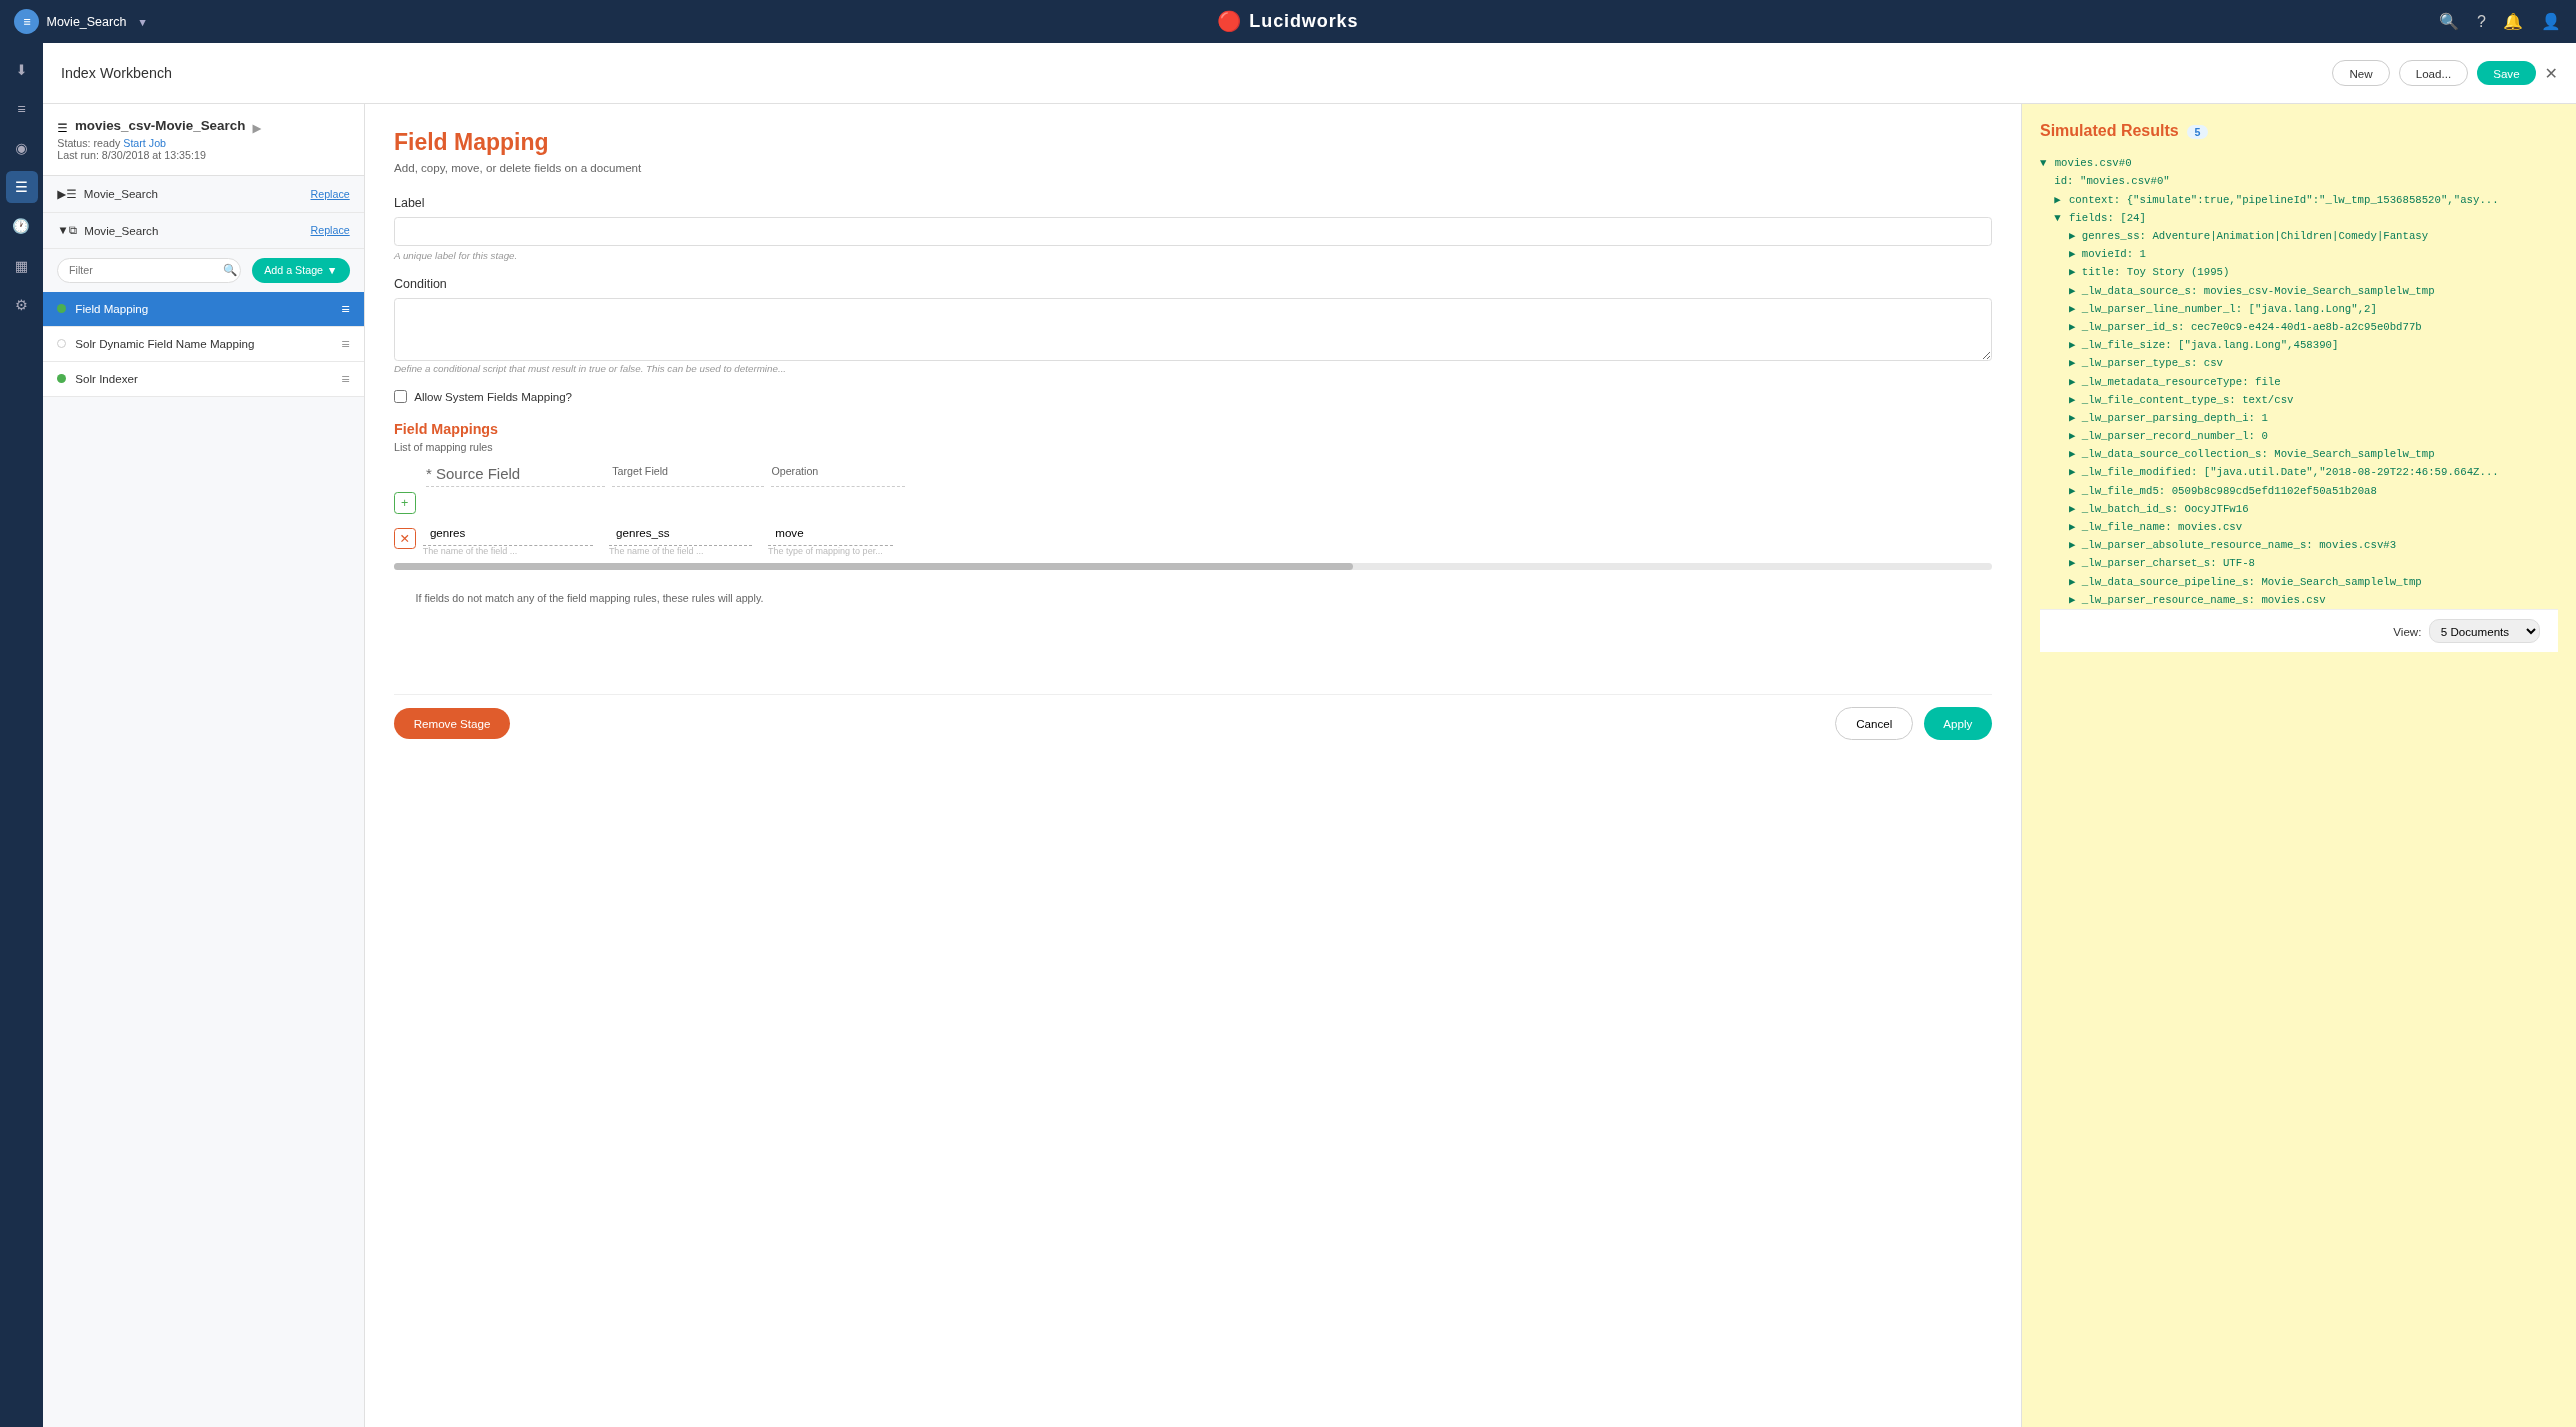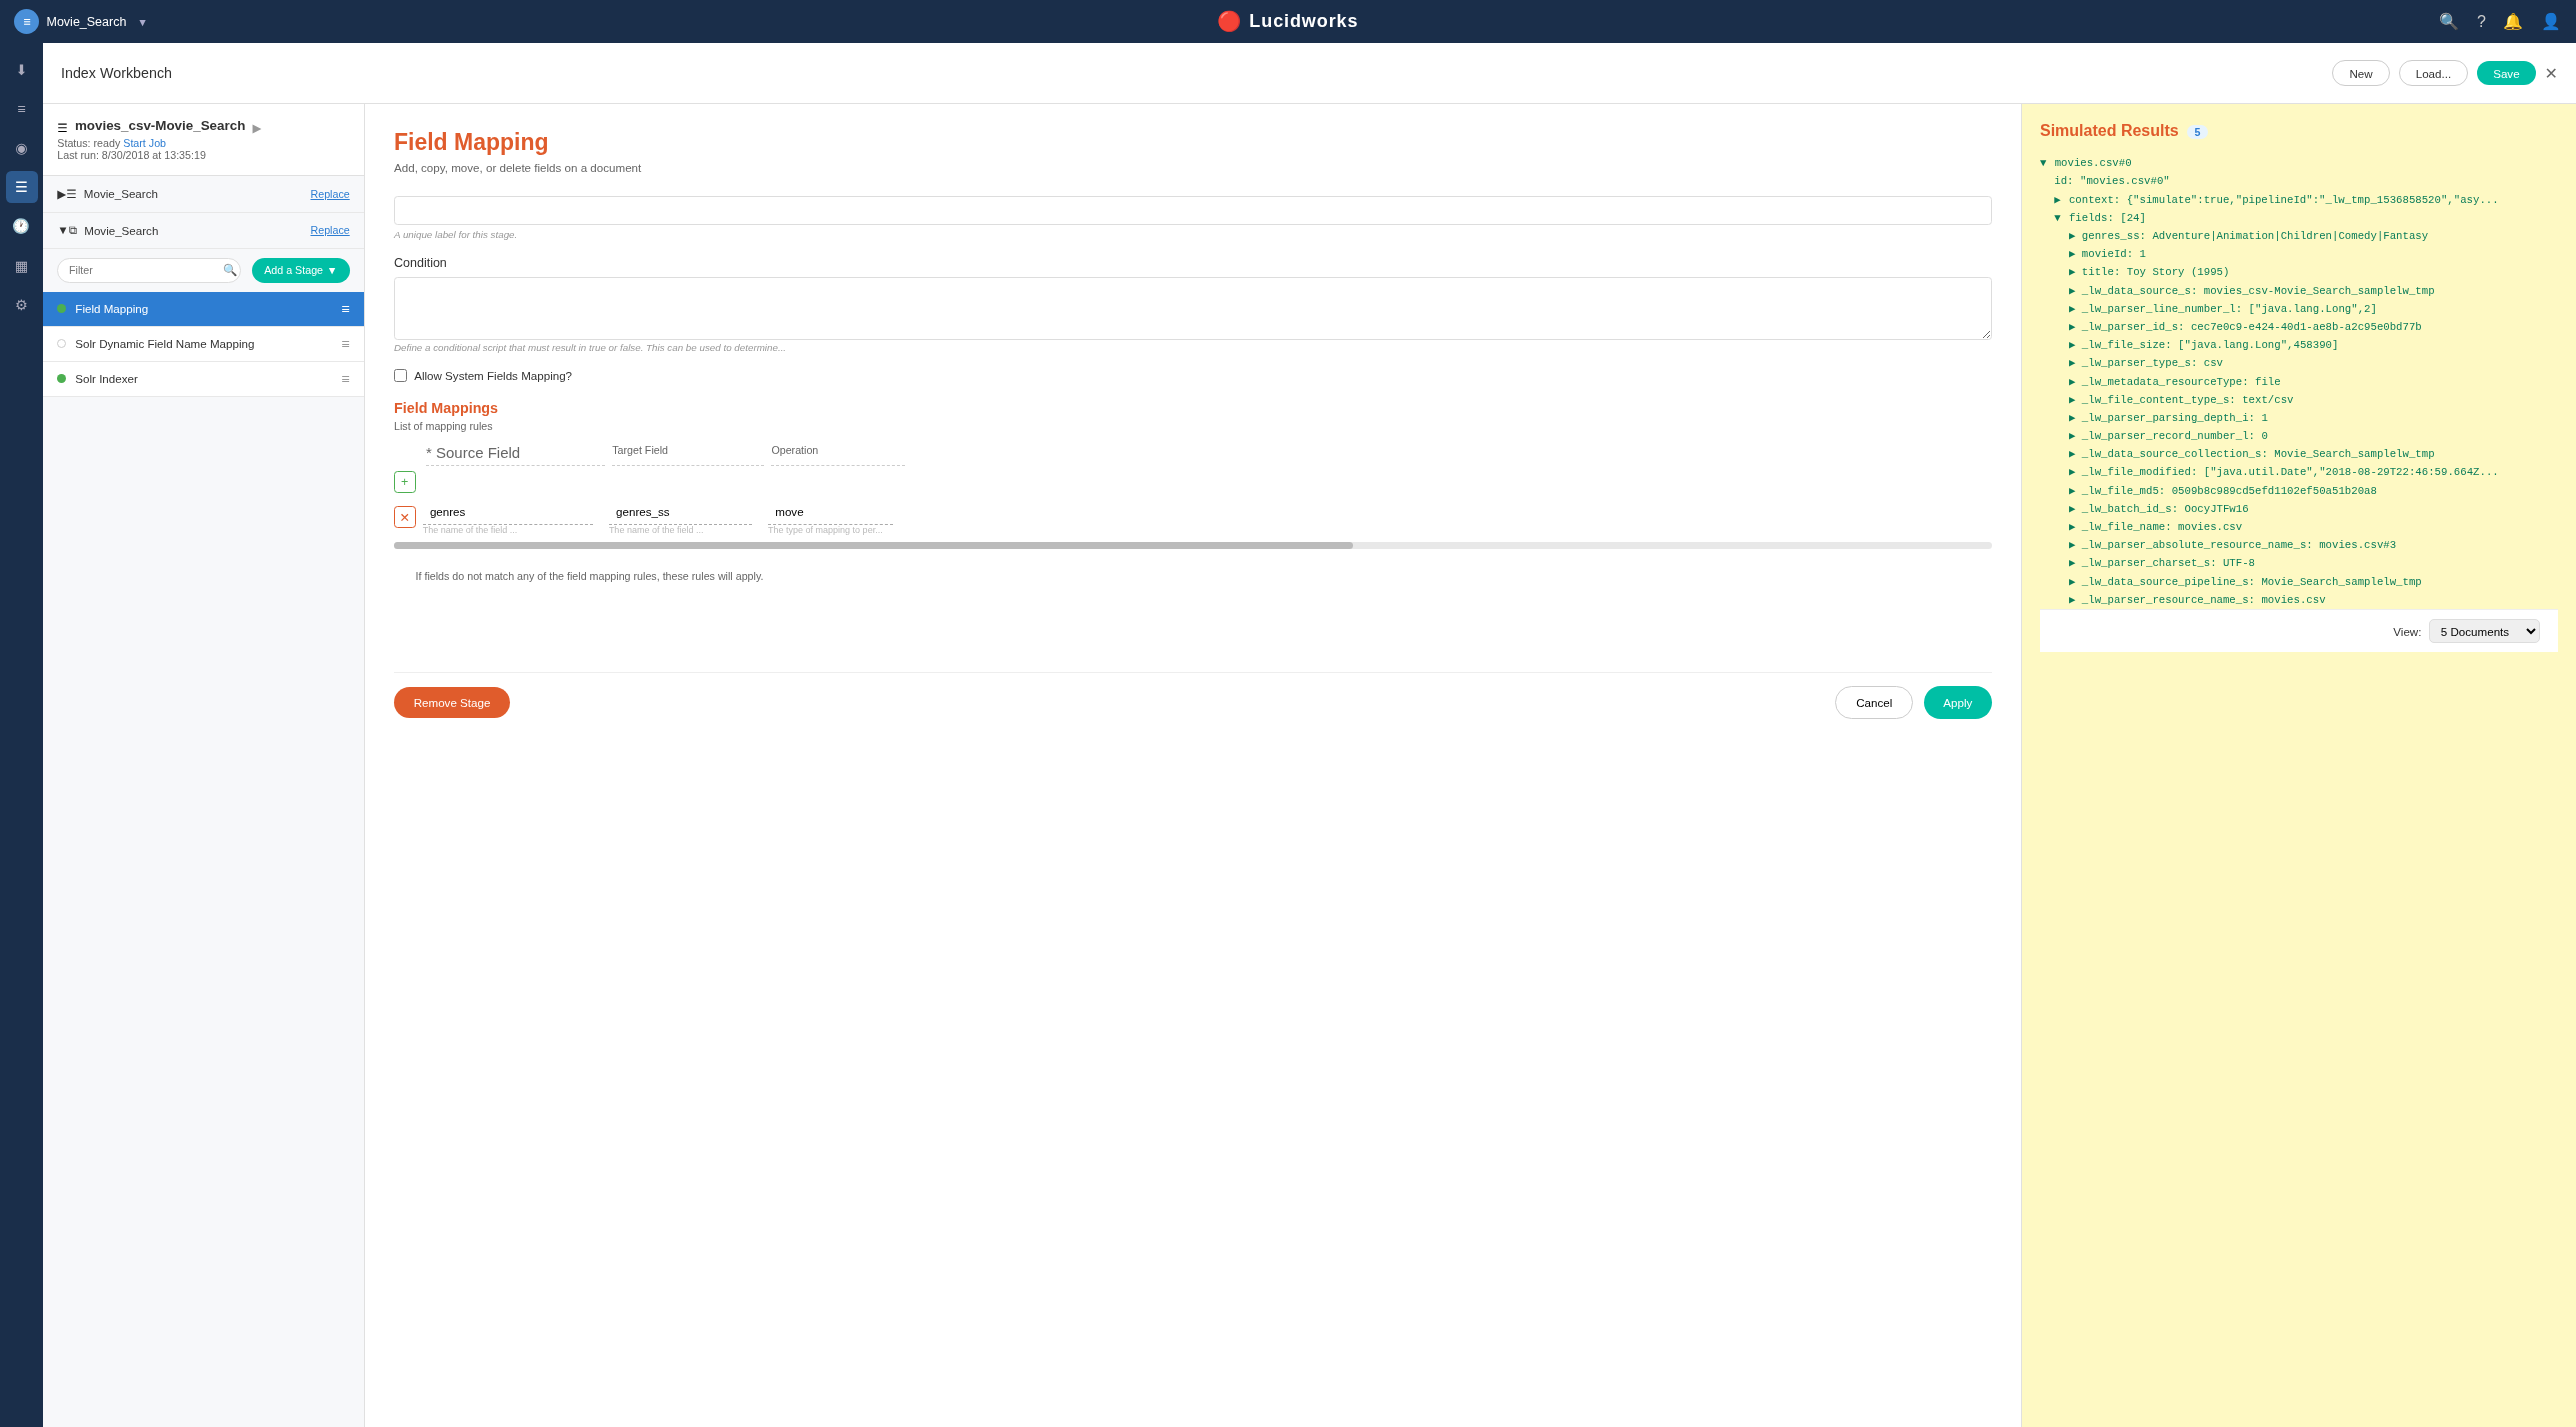--- a/index.html
+++ b/index.html
@@ -252,21 +252,21 @@
     .tree-indent-1 { margin-left: 14.3px; }
     .tree-indent-2 { margin-left: 29px; }
 
     .right-panel-footer {
       position: sticky; bottom: 0; background: white;
       border-top: 0.9px solid #eee; padding: 9px 18px;
       display: flex; align-items: center; justify-content: flex-end; gap: 7.2px;
     }
     .view-label { font-size: 11.6px; color: #333; }
     .view-select {
-      border: 0.9px solid #ddd; border-radius: 5px;
+      border: 0.9px solid #ddd; border-radius: 10px;
       padding: 3.6px 7.2px; font-size: 11.6px; cursor: pointer;
     }
 
     
     .pipeline-row {
       display: flex; align-items: center; gap: 7.2px;
     }
   </style>
 </head>
 <body>
@@ -375,20 +375,21 @@
             <span class="stage-menu">≡</span>
           </div>
         </div>
       </div>
 
       <div class="middle-panel">
         <div class="panel-title">Field Mapping</div>
         <div class="panel-subtitle">Add, copy, move, or delete fields on a document</div>
 
         
+        <div class="form-label">Label</div>
         <input class="form-input" type="text" placeholder="" style="">
         <div class="form-hint">A unique label for this stage.</div>
 
         
         <div class="form-label">Condition</div>
         <textarea class="form-textarea" style=""></textarea>
         <div class="form-hint">Define a conditional script that must result in true or false. This can be used to determine...</div>
 
         
         <div class="checkbox-row">

